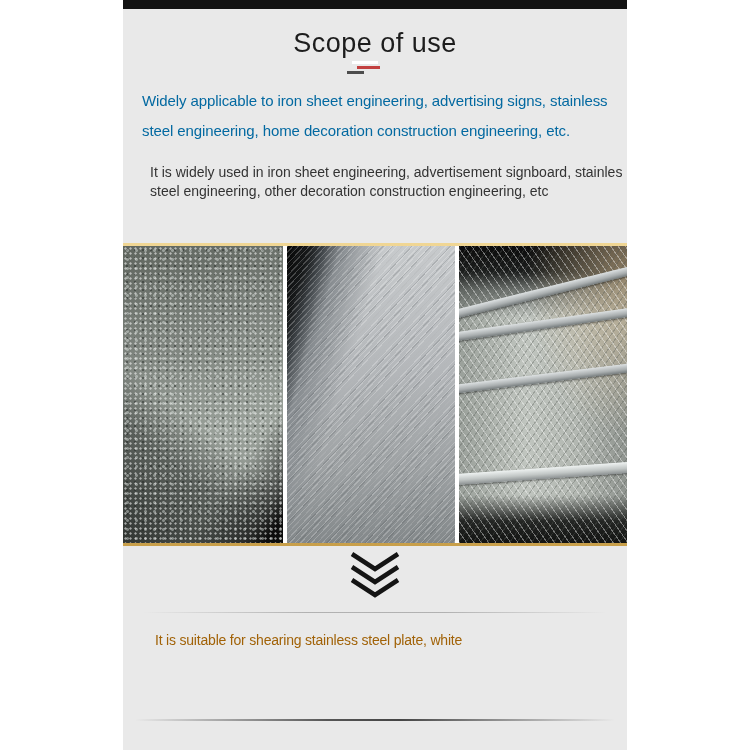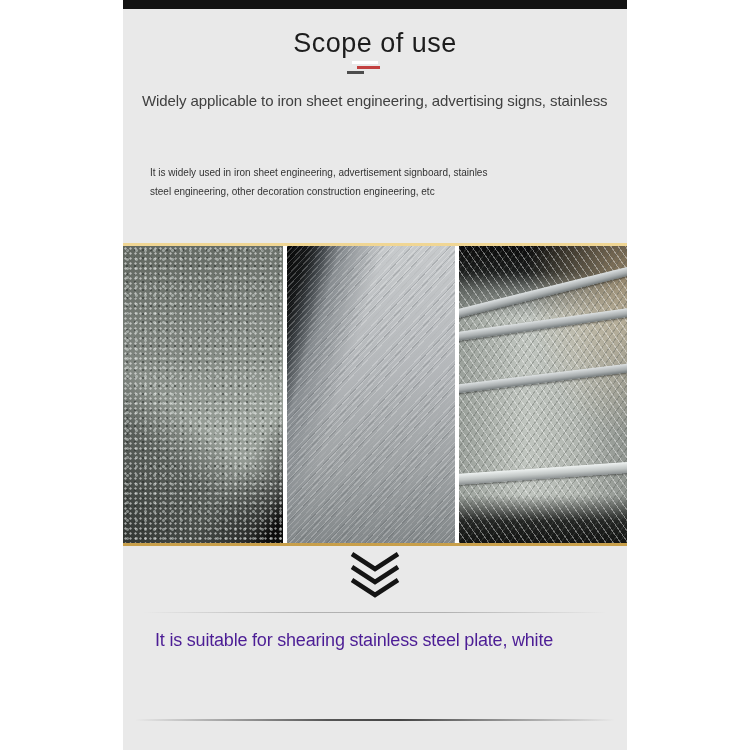--- a/index.html
+++ b/index.html
@@ -10,24 +10,24 @@
 
   .title{position:absolute;top:27px;left:0;right:0;margin:0;text-align:center;
          font-size:27px;line-height:32px;font-weight:400;color:#1d1d1d;letter-spacing:.5px;}
 
   .dash{position:absolute;height:3px;}
   .dash-white{top:61px;left:229px;width:26px;background:#ffffff;}
   .dash-red{top:66px;left:234px;width:23px;background:#c24040;}
   .dash-dark{top:71px;left:224px;width:17px;background:#4d4d4d;}
 
   .intro{position:absolute;top:86px;left:19px;right:0;font-size:15px;line-height:29.5px;
-         color:#404040;letter-spacing:-.1px;}
+         color:#0369a1;letter-spacing:-.1px;}
   .intro .line{white-space:nowrap;}
 
-  .secondary{position:absolute;top:163px;left:27px;right:0;font-size:10px;line-height:19px;
+  .secondary{position:absolute;top:163px;left:27px;right:0;font-size:14px;line-height:19px;
              color:#333333;overflow:hidden;}
   .secondary .line{white-space:nowrap;}
 
   .photos{position:absolute;top:243px;left:0;right:0;height:303px;background:#ffffff;
           border-top:3px solid transparent;border-bottom:3px solid transparent;
           border-image:linear-gradient(to bottom,#f0d694,#c89f4a) 1;
           display:flex;box-sizing:border-box;}
   .photo{height:297px;position:relative;overflow:hidden;}
   .photo + .photo{margin-left:4px;}
 
@@ -70,39 +70,40 @@
 
   .chevron{position:absolute;top:551px;left:50%;transform:translateX(-50%);}
 
   .divider{position:absolute;left:0;right:0;}
   .divider-top{top:612px;left:20px;right:20px;height:1px;
     background:linear-gradient(to right,rgba(170,170,170,0),rgba(168,168,168,.85) 35%,rgba(168,168,168,.85) 65%,rgba(170,170,170,0));}
   .divider-bottom{top:719px;left:12px;right:12px;height:2px;
     background:linear-gradient(to right,rgba(120,120,120,0),rgba(70,70,70,.9) 40%,rgba(60,60,60,.95) 55%,rgba(120,120,120,0));
     border-radius:2px;}
 
-  .suitable{position:absolute;top:618px;left:32px;right:4px;font-size:18px;line-height:45px;
-            color:#4c1d95;letter-spacing:-.2px;}
+  .suitable{position:absolute;top:618px;left:32px;right:4px;font-size:14px;line-height:45px;
+            color:#a16207;letter-spacing:-.2px;}
   .suitable .line{white-space:nowrap;}
 </style>
 </head>
 <body>
 
 <div class="page">
 
   <div class="top-bar"></div>
 
   <h1 class="title">Scope of use</h1>
 
   <div class="dash dash-white"></div>
   <div class="dash dash-red"></div>
   <div class="dash dash-dark"></div>
 
   <div class="intro">
     <div class="line">Widely applicable to iron sheet engineering, advertising signs, stainless</div>
+    <div class="line">steel engineering, home decoration construction engineering, etc.</div>
   </div>
 
   <div class="secondary">
     <div class="line">It is widely used in iron sheet engineering, advertisement signboard, stainles</div>
     <div class="line">steel engineering, other decoration construction engineering, etc</div>
   </div>
 
   <div class="photos">
     <div class="photo photo-1"></div>
     <div class="photo photo-2"></div>

